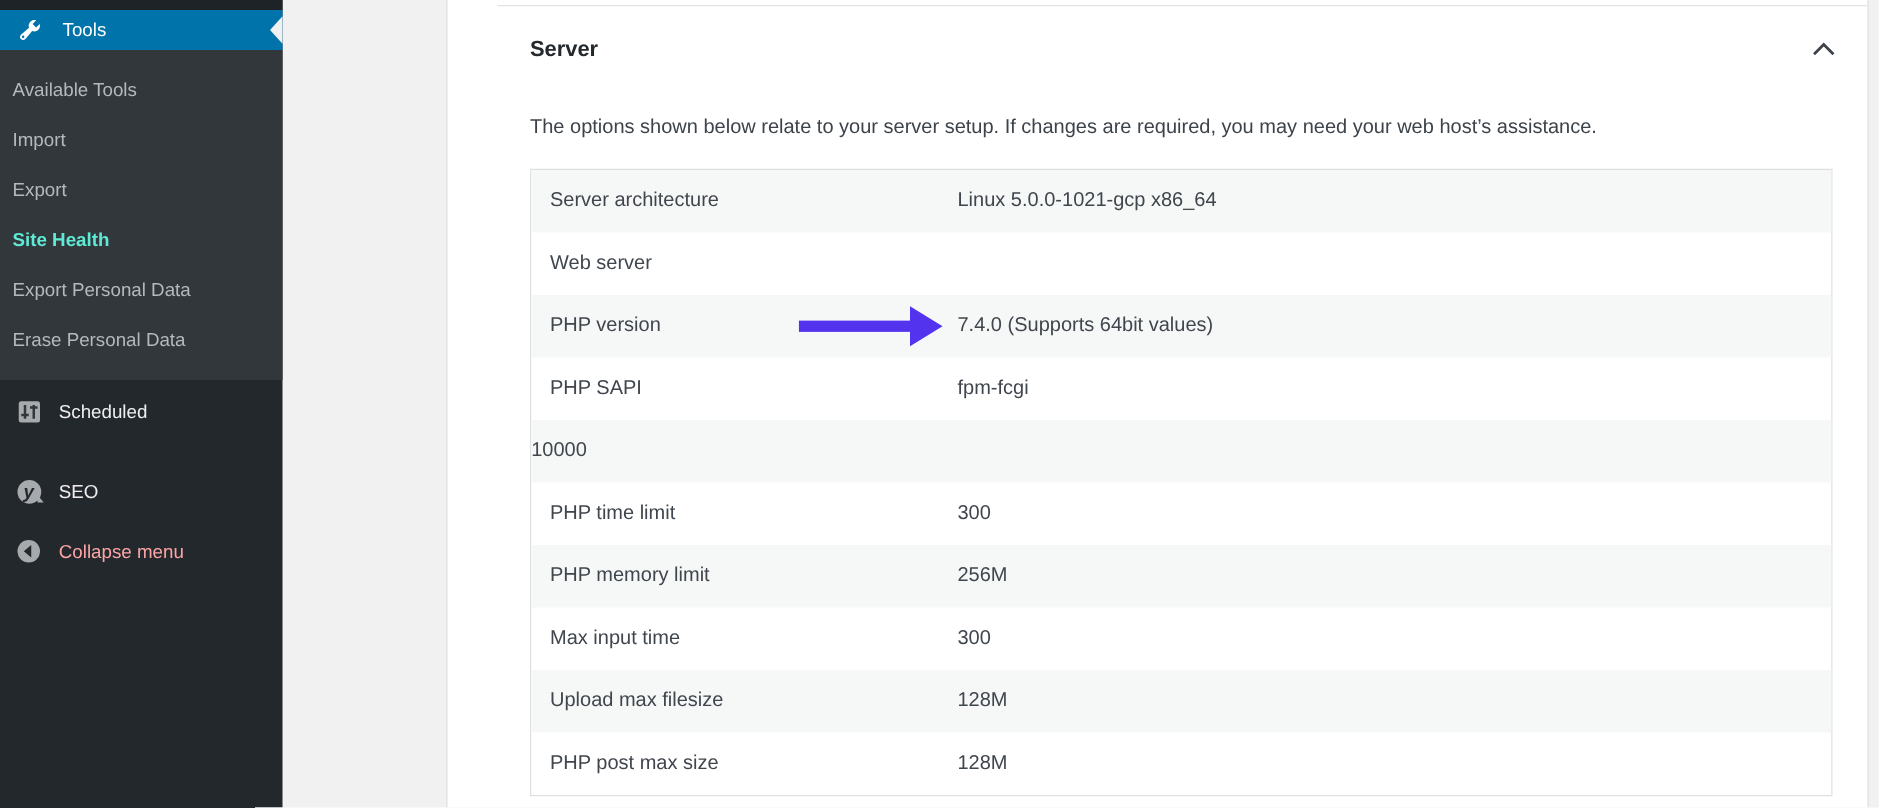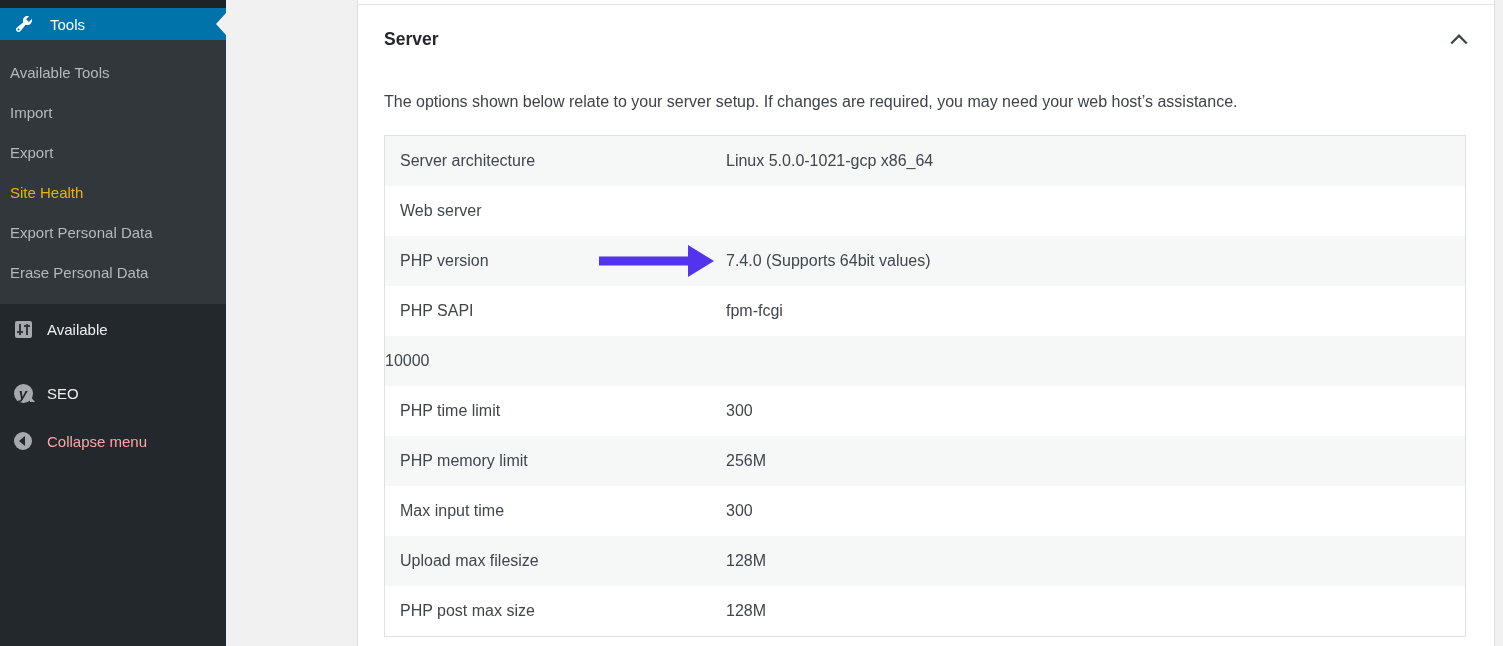--- a/index.html
+++ b/index.html
@@ -25,21 +25,21 @@
     width:0; height:0;
     border-top:11px solid transparent; border-bottom:11px solid transparent;
     border-right:10px solid #f1f1f1;
   }
 
   .submenu { background:#32373c; padding:13px 0 11px; }
   .submenu-item {
     height:40px; line-height:40px; padding-left:10px;
     color:#b4b9be; font-size:15px; cursor:pointer; white-space:nowrap;
   }
-  .submenu-item.active { color:#eab308; font-weight:normal; }
+  .submenu-item.active { color:#5eead4; font-weight:bold; }
 
   .menu-bottom { padding-top:3px; }
   .menu-item {
     height:44px; display:flex; align-items:center;
     color:#eeeeee; font-size:15px; cursor:pointer; white-space:nowrap;
   }
   .menu-item .mi-icon {
     width:20px; height:20px; margin:0 14px 0 13px; flex:none;
     display:flex; align-items:center; justify-content:center; position:relative;
   }
@@ -70,21 +70,21 @@
   .collapse-glyph::after {
     content:""; position:absolute; left:5px; top:4px;
     border-top:5px solid transparent; border-bottom:5px solid transparent;
     border-right:6px solid #23282d;
   }
 
   
   .panel {
     position:absolute; left:357px; top:0; width:1138px; height:646px;
     background:#ffffff;
-    border-left:1px solid #dddddf; border-right:1px solid #dddddf;
+    border-left:1px solid #dddddf; border-right:1px solid #dddddf;padding-left:40px;
   }
   .panel-top-divider { height:5px; border-bottom:1px solid #e2e2e2; }
 
   .section-header {
     display:flex; justify-content:space-between; align-items:center;
     padding:22px 22px 0 26px; cursor:pointer;
   }
   .section-title { font-size:17.5px; font-weight:bold; color:#23282d; }
   .chevron-btn { width:26px; height:24px; background:none; border:none; cursor:pointer;
     display:flex; align-items:center; justify-content:center; }
@@ -127,21 +127,21 @@
     <div class="submenu-item active">Site Health</div>
     <div class="submenu-item">Export Personal Data</div>
     <div class="submenu-item">Erase Personal Data</div>
   </div>
 
   <div class="menu-bottom">
     <div class="menu-item">
       <span class="mi-icon">
           <span class="settings-glyph"></span>
         </span>
-      <span>Available</span>
+      <span>Scheduled</span>
     </div>
     <div class="menu-item seo-item">
       <span class="mi-icon">
           <span class="yoast-glyph">y</span>
         </span>
       <span>SEO</span>
     </div>
     <div class="menu-item collapse-item">
       <span class="mi-icon">
           <span class="collapse-glyph"></span>

